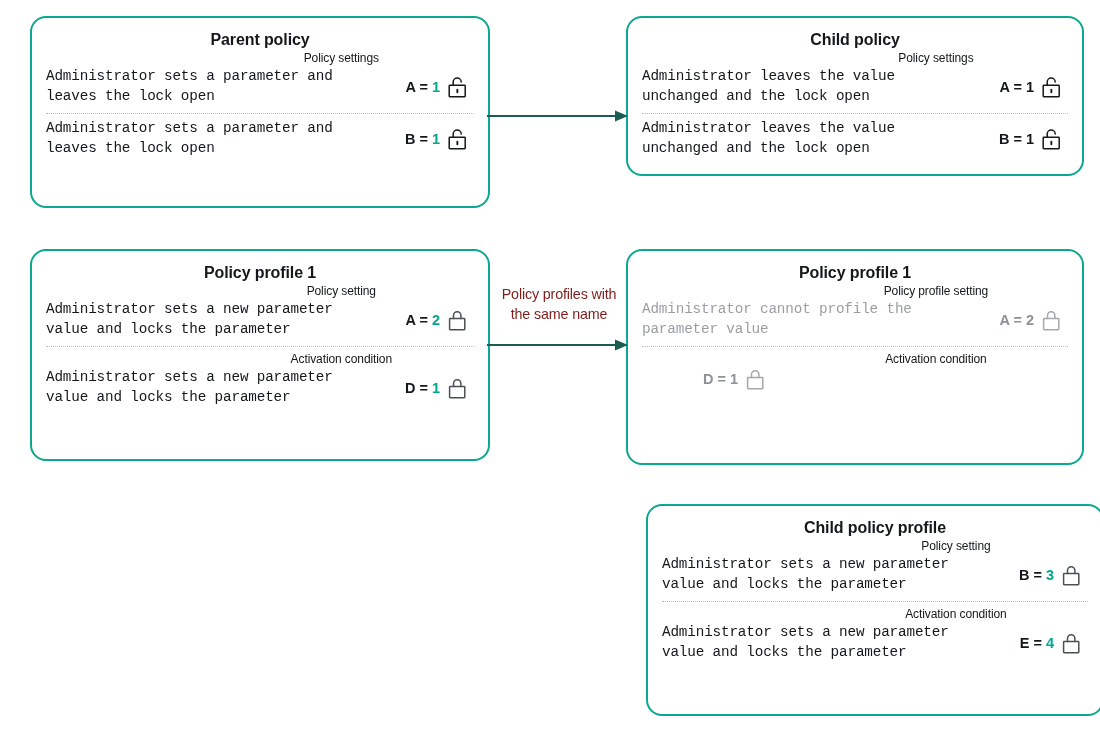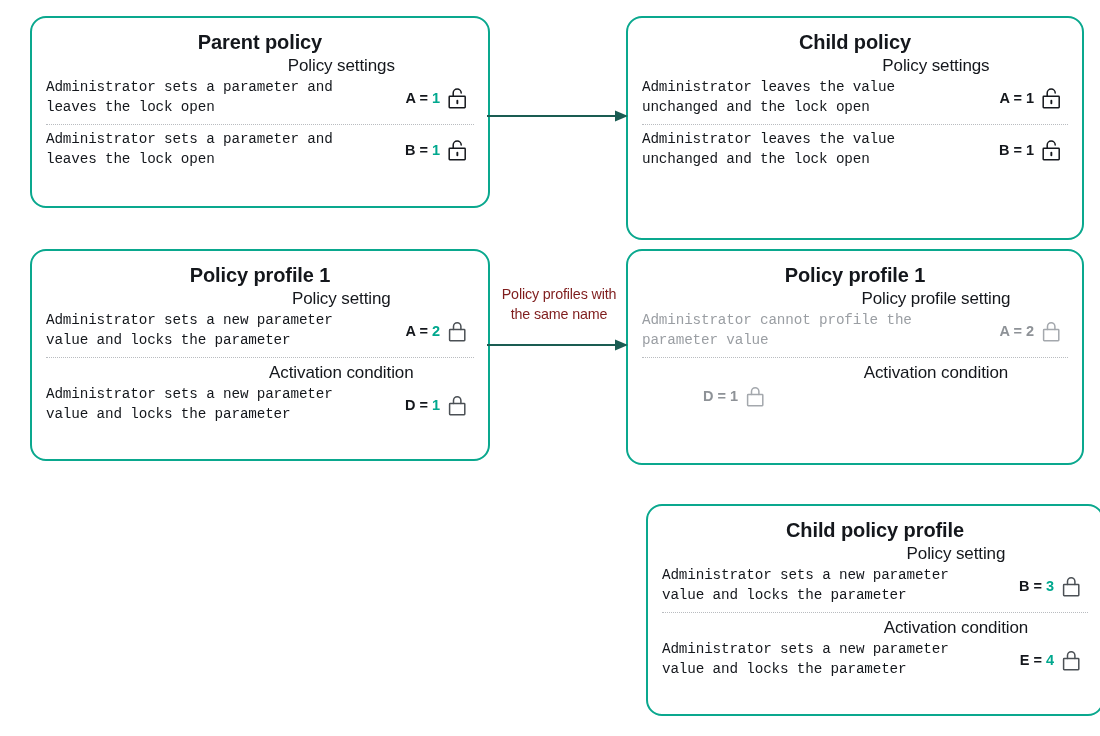--- a/index.html
+++ b/index.html
@@ -25,33 +25,33 @@
   .card {
     position: absolute;
     box-sizing: border-box;
     border: 2px solid #0aa88e;
     border-radius: 16px;
     background: #ffffff;
     padding: 0;
   }
   .card-title {
     text-align: center;
-    font-size: 20px;
+    font-size: 16px;
     font-weight: bold;
     color: #14171c;
     letter-spacing: -0.1px;
     margin-top: 13px;
     margin-bottom: 2px;
   }
   .card.dim .card-title { color: #14171c; }
 
   .rows { padding: 0 14px 10px 14px; }
 
   .section-head {
-    font-size: 17px;
+    font-size: 12px;
     color: #14171c;
     text-align: center;
     margin: 2px 0 2px 0;
     letter-spacing: -0.1px;
   }
   .section-head.sh-offset {
     
     width: 62%;
     margin-left: 38%;
     text-align: center;
@@ -143,21 +143,21 @@
           <svg class="lock-svg" width="19" height="22" viewBox="0 0 19 22" fill="none">
             <rect x="1.2" y="9.3" width="16" height="11.4" rx="0.6" stroke="#14171c" stroke-width="1.5"></rect>
             <path d="M5.2 9.3 V6.0 a4.0 4.0 0 0 1 8.0 0" stroke="#14171c" stroke-width="1.5" fill="none" stroke-linecap="round"></path>
             <rect x="8.4" y="12.8" width="1.9" height="4.4" rx="0.9" fill="#14171c"></rect>
           </svg>
         </div>
       </div>
     </div>
   </div>
 
-  <div class="card" style="left:626px; top:16px; width:458px; height:224px;">
+  <div class="card" style="left:626px; top:16px; width:458px; height:160px;">
     <div class="card-title">Child policy</div>
     <div class="rows">
       <div class="section-head sh-offset">Policy settings</div>
       <div class="row">
         <div class="row-desc">Administrator leaves the value unchanged and the lock open</div>
         <div class="row-value"><span>A =</span> <span>1</span></div>
         <div class="row-lock">
           <svg class="lock-svg" width="19" height="22" viewBox="0 0 19 22" fill="none">
             <rect x="1.2" y="9.3" width="16" height="11.4" rx="0.6" stroke="#14171c" stroke-width="1.5"></rect>
             <path d="M5.2 9.3 V6.0 a4.0 4.0 0 0 1 8.0 0" stroke="#14171c" stroke-width="1.5" fill="none" stroke-linecap="round"></path>

